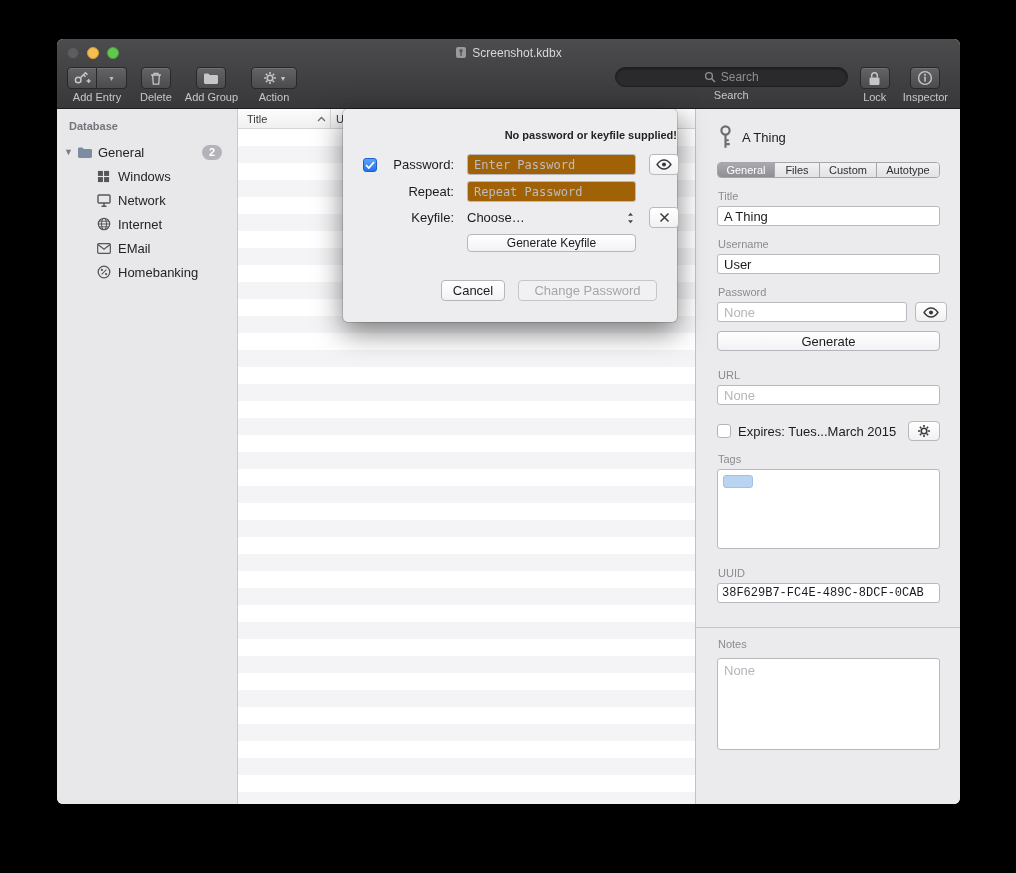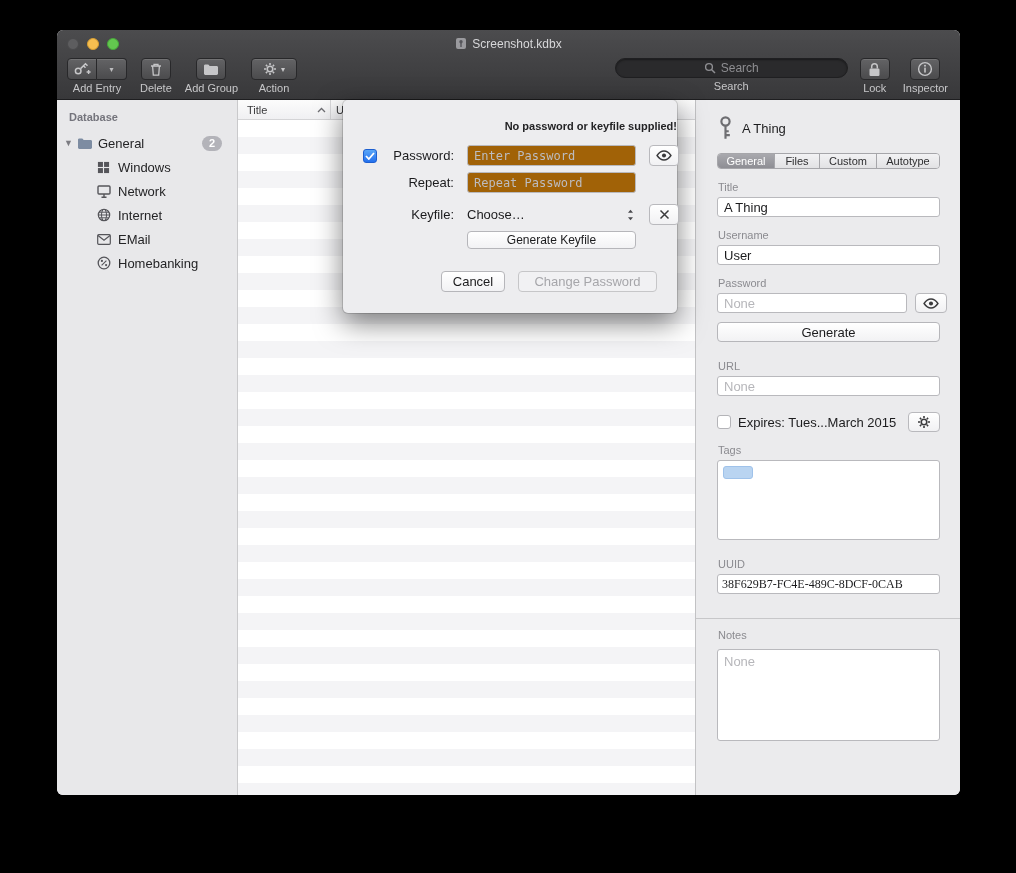--- a/index.html
+++ b/index.html
@@ -1,20 +1,20 @@
 <!DOCTYPE html>
 <html><head>
 <meta charset="utf-8">
 <style>
   html,body{margin:0;padding:0}
   body{width:1016px;height:873px;background:#000;position:relative;overflow:hidden;
        font-family:"Liberation Sans",sans-serif;}
   *{box-sizing:border-box}
 
-  .window{position:absolute;left:57px;top:30px;width:903px;height:765px;border-radius:6px;
+  .window{position:absolute;left:57px;top:39px;width:903px;height:765px;border-radius:6px;
           overflow:hidden;background:#ececee;box-shadow:0 22px 60px rgba(0,0,0,.65)}
 
   
   .chrome{height:70px;background:linear-gradient(#4c4c4e,#38383a);border-bottom:1px solid #1e1e20}
   .titlebar{height:27px;position:relative;display:flex;align-items:center;justify-content:center}
   .traffic{position:absolute;left:10px;top:8px;display:flex;gap:8px}
   .light{width:12px;height:12px;border-radius:50%}
   .light.close{background:#5d5d5f;border:1px solid #4a4a4c}
   .light.min{background:#f6be50;border:1px solid #d79e33}
   .light.zoom{background:#63c74f;border:1px solid #47a83a}
@@ -85,37 +85,37 @@
        border-radius:4px;font-size:13px;color:#1b1b1d;display:flex;align-items:center;
        justify-content:center;font-family:Liberation Sans, sans-serif;padding:0 10px}
   .generate-btn{width:100%;margin-top:9px}
   .expires-row{margin-top:16px;display:flex;align-items:center;gap:7px}
   .checkbox{width:14px;height:14px;border-radius:3px;background:#fff;border:1px solid #b4b4b8;flex:none}
   .checkbox.checked{background:linear-gradient(#5aa7f8,#2471ee);border-color:#1d5fd0;
                     display:flex;align-items:center;justify-content:center}
   .expires-label{flex:1;white-space:nowrap;overflow:hidden;font-size:13px}
   .tags-box{height:80px;background:#fff;border:1px solid #b9b9bd;border-radius:3px;padding:5px}
   .tag-chip{width:30px;height:13px;background:#b9d4f1;border:1px solid #9fc2ea;border-radius:3px}
-  .uuid-field{font-family:Liberation Serif, serif;font-size:12px;white-space:nowrap;
+  .uuid-field{font-family:Liberation Mono, monospace;font-size:12px;white-space:nowrap;
               overflow:hidden;padding:4px 4px}
   .insp-divider{height:1px;background:#c7c7c9;margin:24px -20px 0 -21px}
   .notes-label{margin-top:10px}
   .notes-box{width:100%;height:92px;resize:none;background:#fff;border:1px solid #b9b9bd;
              border-radius:3px;font-family:inherit;font-size:13px;color:#1b1b1d;
              padding:4px 6px;outline:none;margin-top:4px}
   .notes-box::placeholder{color:#b6b6ba;opacity:1}
 
   
   .dialog{position:absolute;left:286px;top:70px;width:334px;height:213px;background:#ededef;
           border-radius:5px;z-index:20;font-size:13px;color:#1b1b1d;
           box-shadow:0 10px 28px rgba(0,0,0,.5),0 0 0 1px rgba(0,0,0,.14)}
   .dlg-msg{text-align:right;font-size:11px;font-weight:700;margin-top:20px;color:#232325}
   .dlg-grid{display:grid;grid-template-columns:16px 62px 169px 30px;column-gap:13px;
             padding-left:20px;align-items:center}
-  .dlg-row1{margin-top:13px}.dlg-row2{margin-top:6px}.dlg-row3{margin-top:11px}.dlg-row4{margin-top:6px}
+  .dlg-row1{margin-top:13px}.dlg-row2{margin-top:6px}.dlg-row3{margin-top:5px}.dlg-row4{margin-top:6px}
   .dlg-label{grid-column:2;text-align:right;white-space:nowrap}
   .dlg-field{grid-column:3;height:21px;background:#a16207;border:1px solid #b9b9bd;border-radius:3px;
              font-family:"DejaVu Sans Mono",monospace;font-size:12px;color:#1b1b1d;
              padding:0 6px;outline:none;width:100%}
   .dlg-field::placeholder{color:#bcbcc0;opacity:1}
   .dlg-iconbtn{grid-column:4;width:30px;height:21px;background:linear-gradient(#ffffff,#f1f1f3);
                border:1px solid #b9b9bd;border-radius:4px;display:flex;align-items:center;
                justify-content:center;color:#3a3a3c;padding:0}
   .keyfile-popup{grid-column:3;display:flex;align-items:center;justify-content:space-between;
                  height:21px;padding-right:2px}

